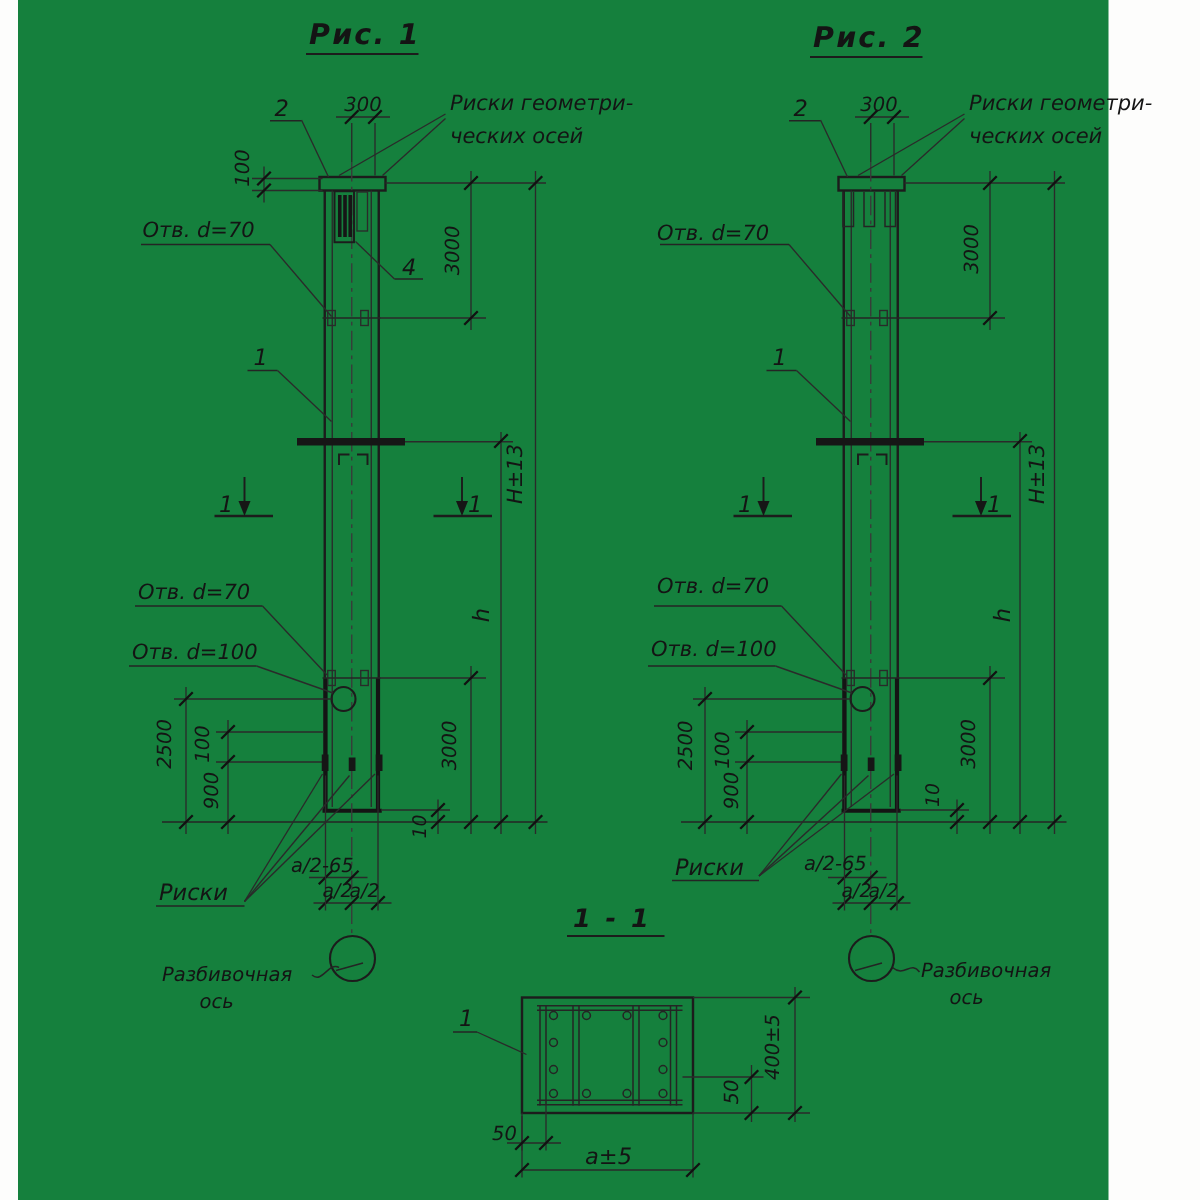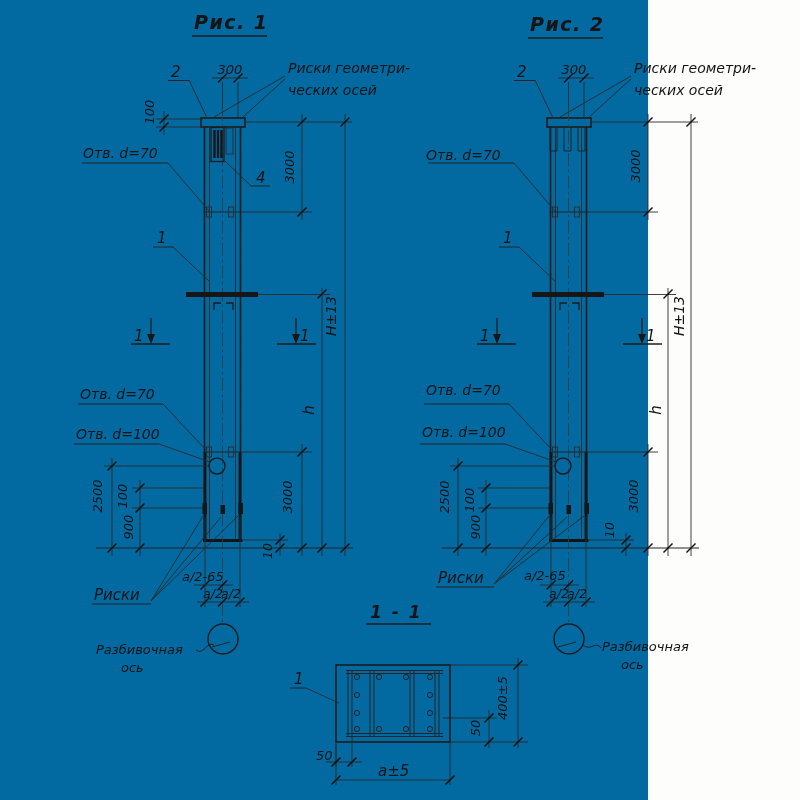--- a/index.html
+++ b/index.html
@@ -1,16 +1,16 @@
 <!DOCTYPE html>
 <html><head>
 <meta charset="utf-8">
 <style>
   html,body{margin:0;padding:0;background:#fdfdfc;}
-  .page{width:648px;height:800px;position:relative;background:#0369a1;}
+  .page{width:727px;height:800px;position:relative;background:#15803d;margin-left:12px;}
   svg{display:block;}
   .ln16{stroke:#1c1c1c;stroke-width:1.6;fill:none}
   .ln26{stroke:#141414;stroke-width:2.8;fill:none}
   .ln14{stroke:#1c1c1c;stroke-width:1.4;fill:none}
   .ln13{stroke:#1c1c1c;stroke-width:1.3;fill:none}
   .ln1{stroke:#242424;stroke-width:1;fill:none}
   .ln09{stroke:#2a2a2a;stroke-width:0.9;fill:none}
   .tick{stroke:#111;stroke-width:1.5}
   .axisln{stroke:#3a3a3a;stroke-width:0.9;stroke-dasharray:13 3.5 2.5 3.5;fill:none}
   .hatch{stroke:#161616;stroke-width:2.4}

